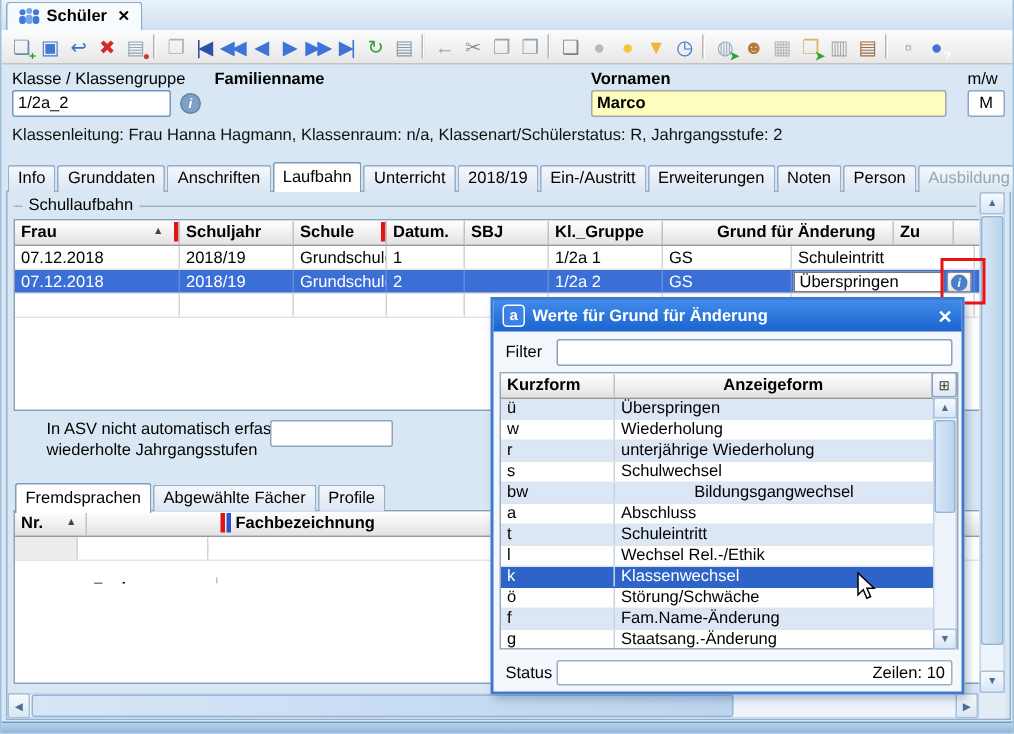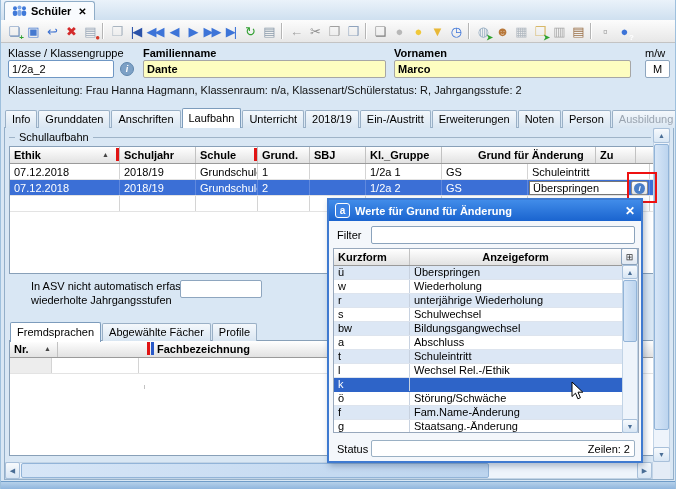--- a/index.html
+++ b/index.html
@@ -232,21 +232,20 @@
       </span>
     </div>
 
   <div class="lbl" style="left:7px;top:47px">Klasse / Klassengruppe</div>
   <div class="lbl bold" style="left:142px;top:47px">Familienname</div>
   <div class="lbl bold" style="left:393px;top:47px">Vornamen</div>
   <div class="lbl" style="left:644px;top:47px">m/w</div>
 
   <div class="field" style="left:7px;top:60px;width:106px;border-color:#6f97c4">1/2a_2</div>
   <div class="info-circle" style="left:119px;top:62px">i</div>
-  <div class="field yellow" style="left:142px;top:60px;width:243px">Dante</div>
   <div class="field yellow" style="left:393px;top:60px;width:237px">Marco</div>
   <div class="field" style="left:644px;top:60px;width:25px;text-align:center">M</div>
 
   <div class="info-line">Klassenleitung: Frau Hanna Hagmann, Klassenraum: n/a, Klassenart/Schülerstatus: R, Jahrgangsstufe: 2</div>
 
   <div class="mtabs" id="main-tabs">
       <div class="mtab">Info</div>
       <div class="mtab">Grunddaten</div>
       <div class="mtab">Anschriften</div>
       <div class="mtab active">Laufbahn</div>
@@ -261,24 +260,24 @@
 
   <div class="content">
     <div class="group-row">
       <div class="group-line" style="width:6px"></div>
       <span>Schullaufbahn</span>
       <div class="group-line grow"></div>
     </div>
 
     <div class="table" id="main-table" style="left:4px;top:18px;width:646px;height:128px">
         <div class="th-row">
-          <div class="th" style="width: 110px;"><span>Ethik</span><span class="sort">▲</span><div class="redbar"></div></div>
+          <div class="th" style="width: 110px;"><span>Frau</span><span class="sort">▲</span><div class="redbar"></div></div>
           <div class="th" style="width: 76px;"><span>Schuljahr</span></div>
           <div class="th" style="width: 62px;"><span>Schule</span><div class="redbar"></div></div>
-          <div class="th" style="width: 52px;"><span>Grund.</span></div>
+          <div class="th" style="width: 52px;"><span>Datum.</span></div>
           <div class="th" style="width: 56px;"><span>SBJ</span></div>
           <div class="th" style="width: 76px;"><span>Kl._Gruppe</span></div>
           <div class="th" style="width: 122px; margin-left: 32px;"><span>Grund für Änderung</span></div>
           <div class="th" style="width: 40px;"><span>Zu</span></div>
         </div>
         <div class="tr">
           <div class="td" style="width: 110px;">07.12.2018</div>
           <div class="td" style="width: 76px;">2018/19</div>
           <div class="td" style="width: 62px;">Grundschule ...</div>
           <div class="td" style="width: 52px;">1</div>
@@ -377,36 +376,37 @@
         <div class="drow alt">
           <div class="dcell k" style="width: 76px;">r</div>
           <div class="dcell" style="width: 212px;">unterjährige Wiederholung</div>
         </div>
         <div class="drow">
           <div class="dcell k" style="width: 76px;">s</div>
           <div class="dcell" style="width: 212px;">Schulwechsel</div>
         </div>
         <div class="drow alt">
           <div class="dcell k" style="width: 76px;">bw</div>
-          <div class="dcell" style="width: 212px;">Bildungsgangwechsel</div>
+          <div class="dcell" style="width: 212px; text-align: center;">Bildungsgangwechsel</div>
         </div>
         <div class="drow">
           <div class="dcell k" style="width: 76px;">a</div>
           <div class="dcell" style="width: 212px;">Abschluss</div>
         </div>
         <div class="drow alt">
           <div class="dcell k" style="width: 76px;">t</div>
           <div class="dcell" style="width: 212px;">Schuleintritt</div>
         </div>
         <div class="drow">
           <div class="dcell k" style="width: 76px;">l</div>
           <div class="dcell" style="width: 212px;">Wechsel Rel.-/Ethik</div>
         </div>
         <div class="drow selected">
           <div class="dcell k" style="width: 76px;">k</div>
+          <div class="dcell" style="width: 212px;">Klassenwechsel</div>
         </div>
         <div class="drow">
           <div class="dcell k" style="width: 76px;">ö</div>
           <div class="dcell" style="width: 212px;">Störung/Schwäche</div>
         </div>
         <div class="drow alt">
           <div class="dcell k" style="width: 76px;">f</div>
           <div class="dcell" style="width: 212px;">Fam.Name-Änderung</div>
         </div>
         <div class="drow">
@@ -416,21 +416,21 @@
       </div>
 
     <div class="col-btn" style="left:292px;top:48px;width:17px;height:17px">⊞</div>
 
     <div class="sb-track" style="left:293px;top:65px;width:16px;height:168px"></div>
     <div class="sb-btn" style="left:293px;top:65px;width:16px;height:14px">▲</div>
     <div class="sb-thumb" style="left:294px;top:80px;width:14px;height:62px"></div>
     <div class="sb-btn" style="left:293px;top:219px;width:16px;height:14px">▼</div>
 
     <div class="dlg-status-label">Status</div>
-    <div class="dlg-status-field">Zeilen: 2</div>
+    <div class="dlg-status-field">Zeilen: 10</div>
   </div>
 
   <svg class="cursor" style="left:570px;top:381px" width="13" height="19" viewBox="0 0 13 19">
     <polygon points="1,1 1,15.5 4.5,12.2 6.9,17.8 9.4,16.7 7,11.2 11.8,11.2" fill="#fff" stroke="#000" stroke-width="1"></polygon>
   </svg>
 
   <div class="bottom-strip"></div>
 </div>
 
 </body></html>

